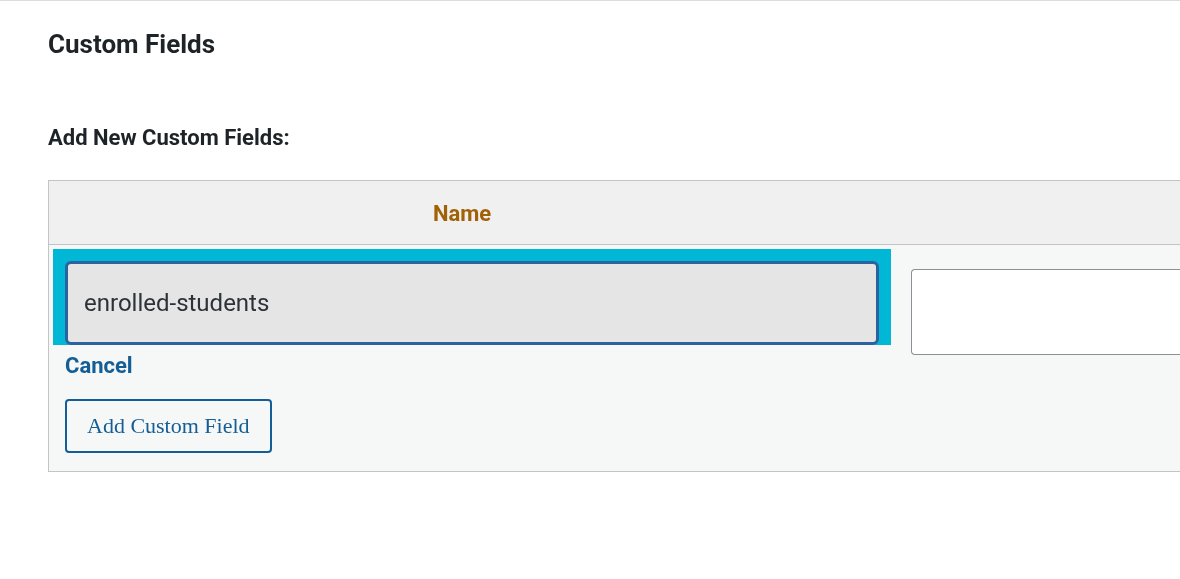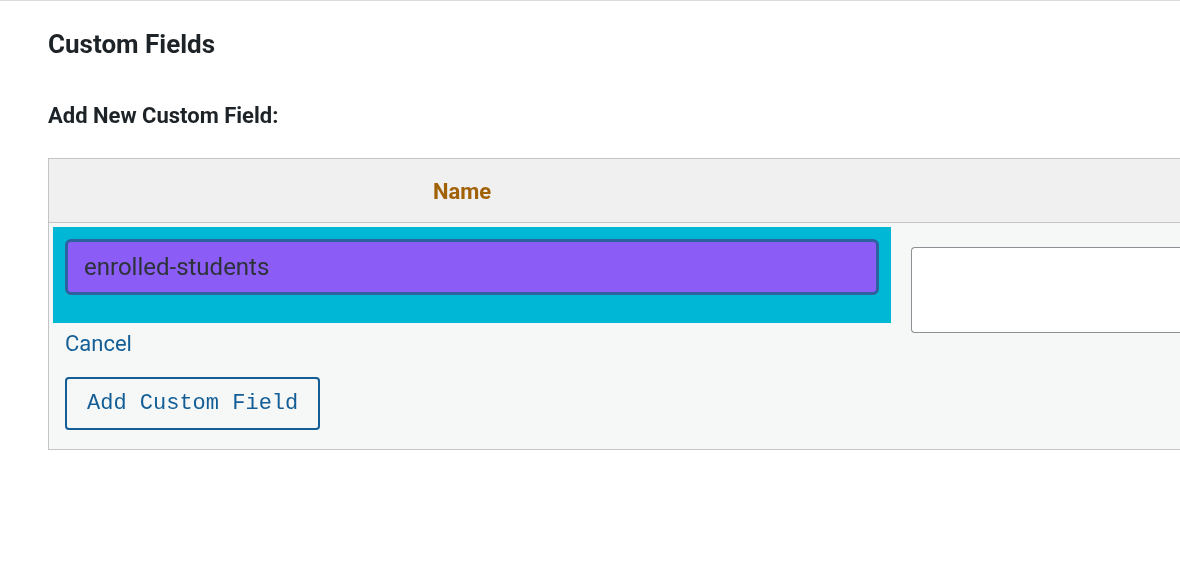--- a/index.html
+++ b/index.html
@@ -16,21 +16,21 @@
       margin: 0 0 0 0;
       width: 100%;
     }
     .wrap {
       padding: 28px 0 0 48px;
     }
     .heading {
       font-size: 26px;
       font-weight: 700;
       color: #1d2327;
-      margin-bottom: 44px;
+      margin-bottom: 66px;
     }
     .subheading {
       font-size: 22px;
       font-weight: 700;
       color: #1d2327;
       margin-bottom: 30px;
     }
     .panel {
       border: 1px solid #c3c4c7;
       background: #f6f7f7;
@@ -61,24 +61,24 @@
       position: absolute;
       top: 4px;
       left: 4px;
       width: 838px;
       height: 96px;
       background: #00b7d6;
       padding: 12px;
     }
     .name-input {
       width: 100%;
-      height: 56px;
+      height: 84px;
       border: 3px solid #2c639e;
       border-radius: 6px;
-      background: #8b5cf6;
+      background: #e5e5e5;
       font-size: 24px;
       color: #2c3338;
       padding: 0 16px;
       outline: none;
       font-family: inherit;
     }
     .value-input {
       position: absolute;
       top: 24px;
       left: 862px;
@@ -94,33 +94,34 @@
       font-family: inherit;
     }
     .cancel-link {
       position: absolute;
       top: 108px;
       left: 16px;
       font-size: 22px;
       color: #135e96;
       text-decoration: none;
       cursor: pointer;
+      font-weight: bold;
     }
     .add-button {
       position: absolute;
       top: 154px;
       left: 16px;
       border: 2px solid #135e96;
       background: #f6f7f7;
       color: #135e96;
       font-size: 22px;
       padding: 12px 20px;
       border-radius: 4px;
       cursor: pointer;
-      font-family: Liberation Mono, monospace;
+      font-family: Liberation Serif, serif;
     }
     .footer-text {
       font-size: 23px;
       color: #2c3338;
       line-height: 1.5;
     }
     .footer-text a {
       color: #135e96;
       text-decoration: underline;
       text-decoration-color: #135e96;
@@ -129,21 +130,21 @@
   </style>
 </head>
 <body>
 
 <div class="top-rule"></div>
 
 <div class="wrap">
 
   <h2 class="heading">Custom Fields</h2>
 
-  <h3 class="subheading">Add New Custom Field:</h3>
+  <h3 class="subheading">Add New Custom Fields:</h3>
 
   <div class="panel">
     <div class="panel-header">
       <span class="col-title col-name">Name</span>
     </div>
     <div class="panel-body">
 
       <div class="highlight-frame">
         <input type="text" class="name-input" value="enrolled-students" style="">
       </div>

